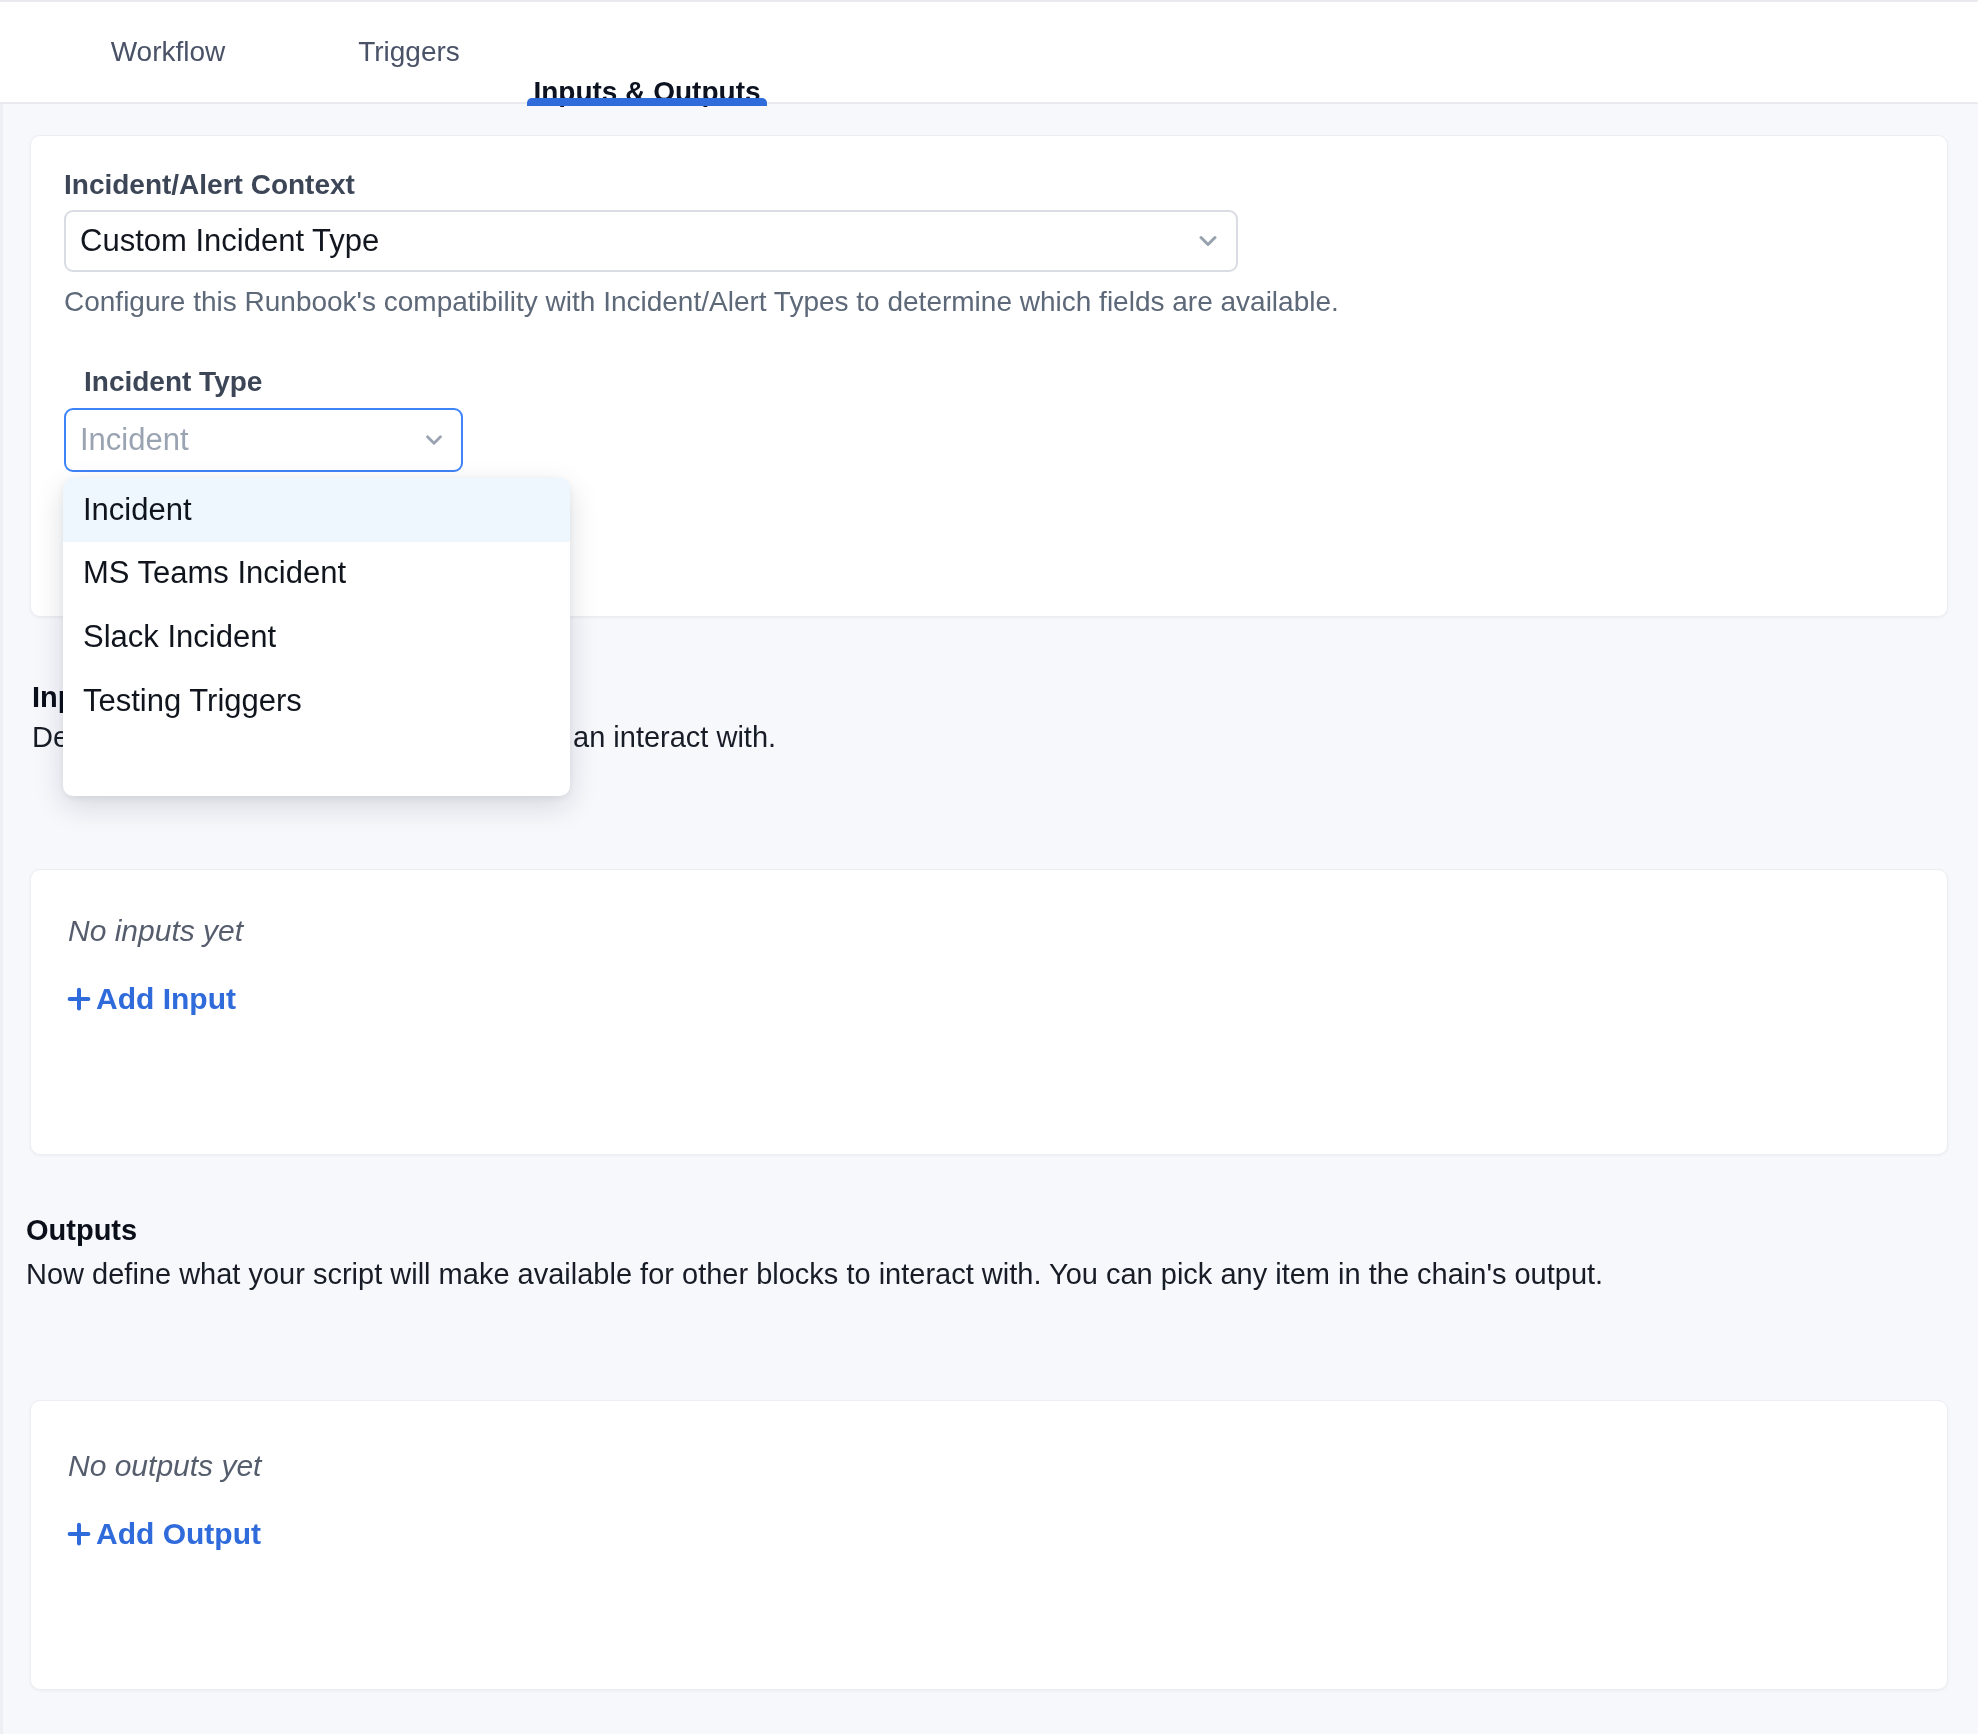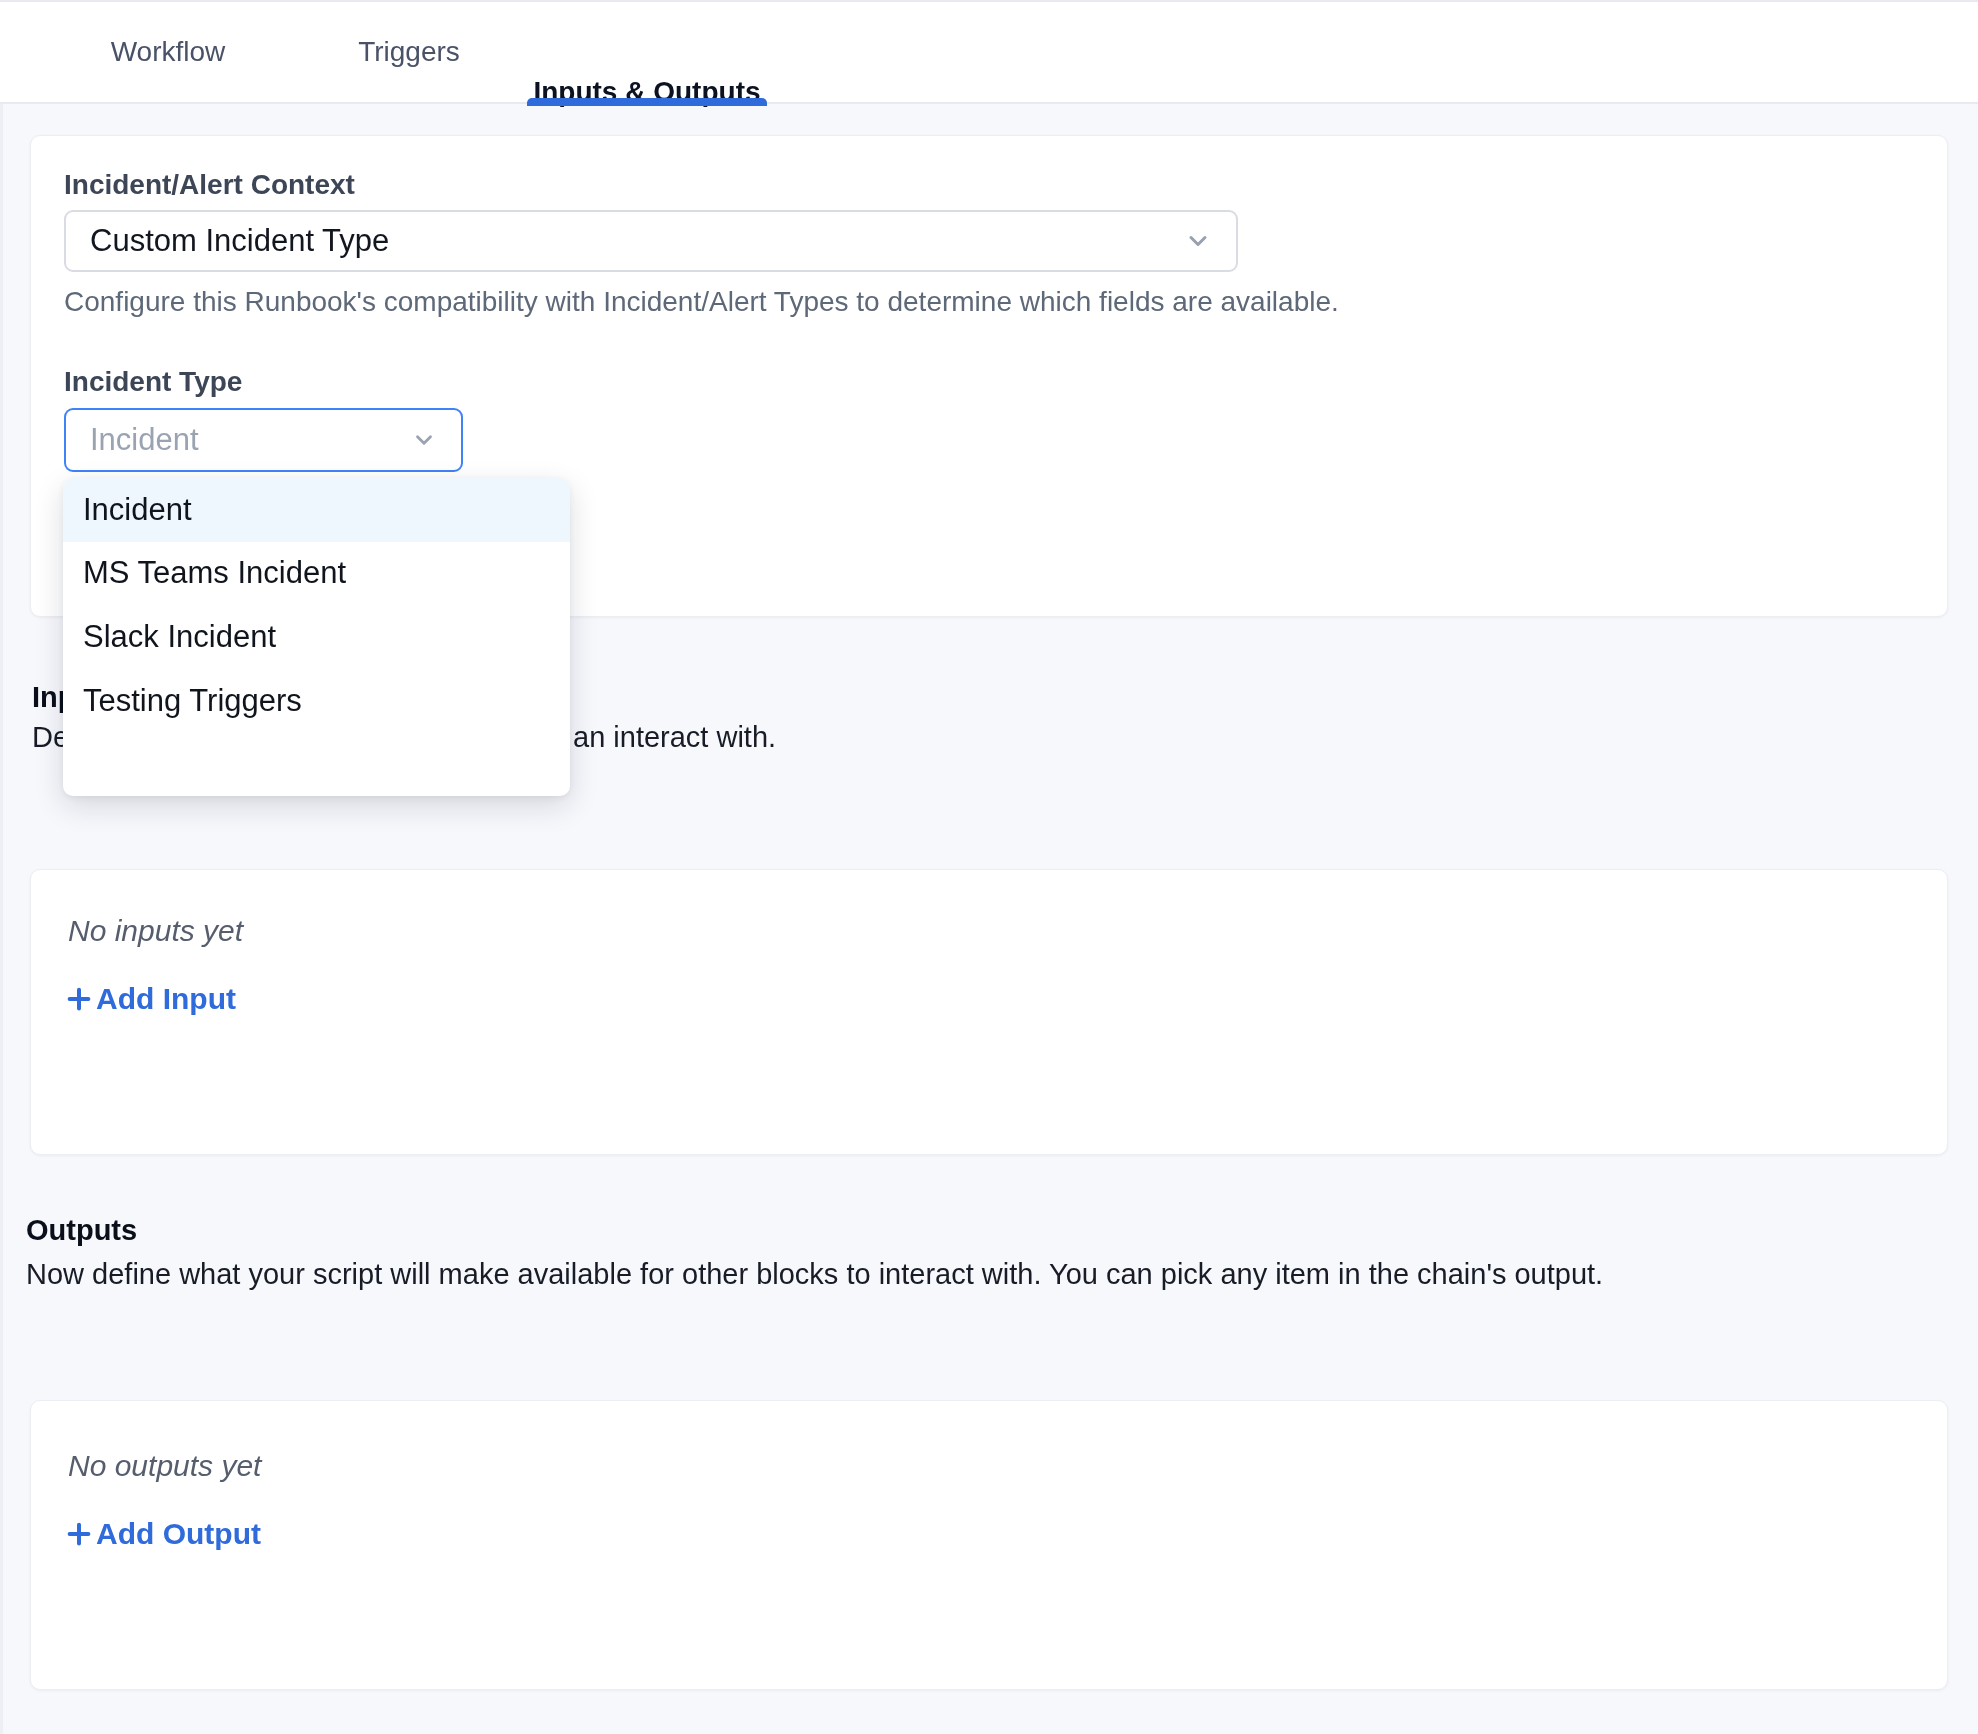--- a/index.html
+++ b/index.html
@@ -50,21 +50,21 @@
   .field-label {
     position: absolute; left: 33px;
     font-size: 28px; font-weight: 700; color: #3c4657;
   }
   .select {
     position: absolute; left: 33px; height: 62px;
     background: #fff;
     border: 2px solid #d9dce2;
     border-radius: 9px;
     display: flex; align-items: center;
-    padding: 0 24px;
+    padding: 0 14px;
     font-size: 31px; color: #12161f;
     cursor: pointer;
   }
   .select .chev { margin-left: auto; display: flex; align-items: center; }
   .select-focused { border: 2.5px solid #3e83f8; color: #9aa3b2; }
   .helper {
     position: absolute; left: 33px;
     font-size: 28px; color: #5d6878;
   }
   
@@ -128,21 +128,21 @@
     <span>Custom Incident Type</span>
     <span class="chev">
       <svg width="28" height="28" viewBox="0 0 24 24" fill="none">
         <path d="M6 9l6 6 6-6" stroke="#98a1b0" stroke-width="2.6" stroke-linecap="round" stroke-linejoin="round"></path>
       </svg>
     </span>
   </div>
 
   <div class="helper" style="top:150px;">Configure this Runbook's compatibility with Incident/Alert Types to determine which fields are available.</div>
 
-  <div class="field-label" style="top:230px;">Incident Type</div>
+  <div class="field-label" style="top:230px;margin-left:20px;">Incident Type</div>
 
   <div class="select select-focused" style="top:272px; width:399px; height:64px;">
     <span>Incident</span>
     <span class="chev">
       <svg width="26" height="26" viewBox="0 0 24 24" fill="none">
         <path d="M6 9l6 6 6-6" stroke="#9aa3b2" stroke-width="2.6" stroke-linecap="round" stroke-linejoin="round"></path>
       </svg>
     </span>
   </div>
 </div>

